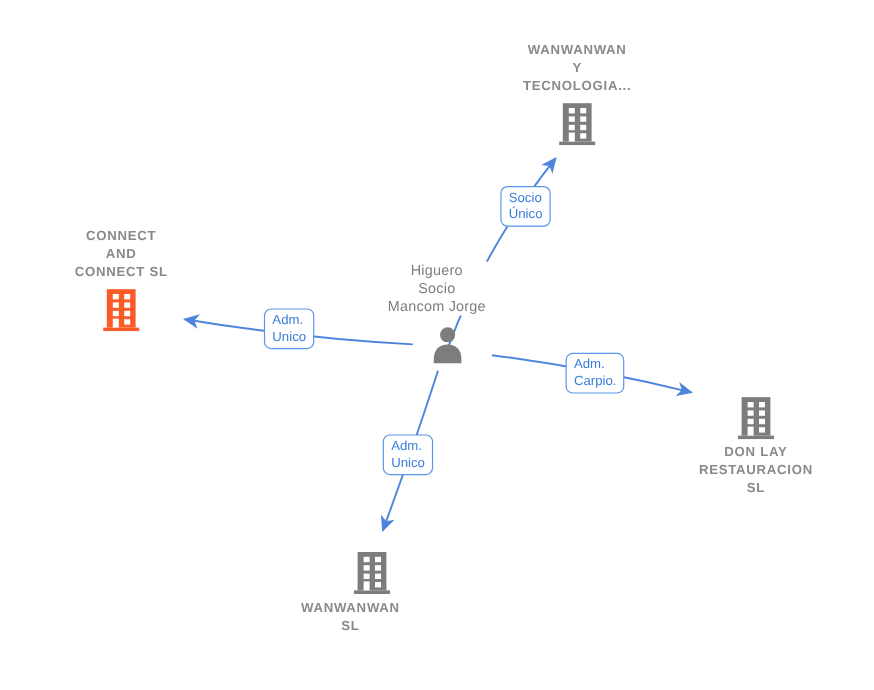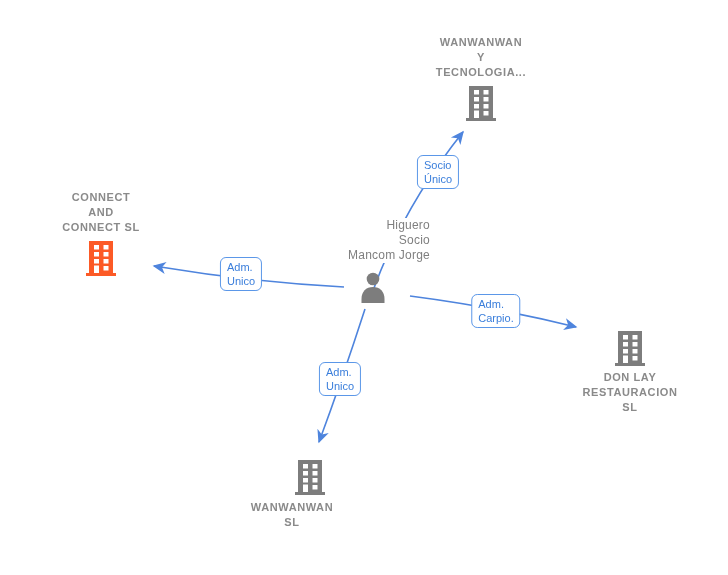--- a/index.html
+++ b/index.html
@@ -134,21 +134,21 @@
         <rect x="18.5" y="5" width="5" height="4.5" fill="#fff"></rect>
       <rect x="9" y="12" width="5" height="4.5" fill="#fff"></rect>
         <rect x="18.5" y="12" width="5" height="4.5" fill="#fff"></rect>
       <rect x="9" y="19" width="5" height="4.5" fill="#fff"></rect>
         <rect x="18.5" y="19" width="5" height="4.5" fill="#fff"></rect>
       <rect x="18.5" y="26" width="5" height="4.5" fill="#fff"></rect>
       <rect x="9" y="25.5" width="5" height="7.5" fill="#fff"></rect>
     </svg>
   </div>
 
-  <div class="node-label person-label" style="left:389px; top:218px;text-align:right;">
+  <div class="node-label person-label" style="left:364px; top:218px;">
     <div>Higuero</div>
     <div>Socio</div>
     <div>Mancom Jorge</div>
   </div>
   <div class="node-icon icon-gray" style="left:373px; top:272px;">
     <svg viewBox="0 0 28 31" width="28" height="31">
       <circle cx="14" cy="7" r="6.3" fill="currentColor"></circle>
       <path d="M14 15 C 7 15 2.5 19.5 2.5 27 L 2.5 31 L 25.5 31 L 25.5 27 C 25.5 19.5 21 15 14 15 Z" fill="currentColor"></path>
     </svg>
   </div>

